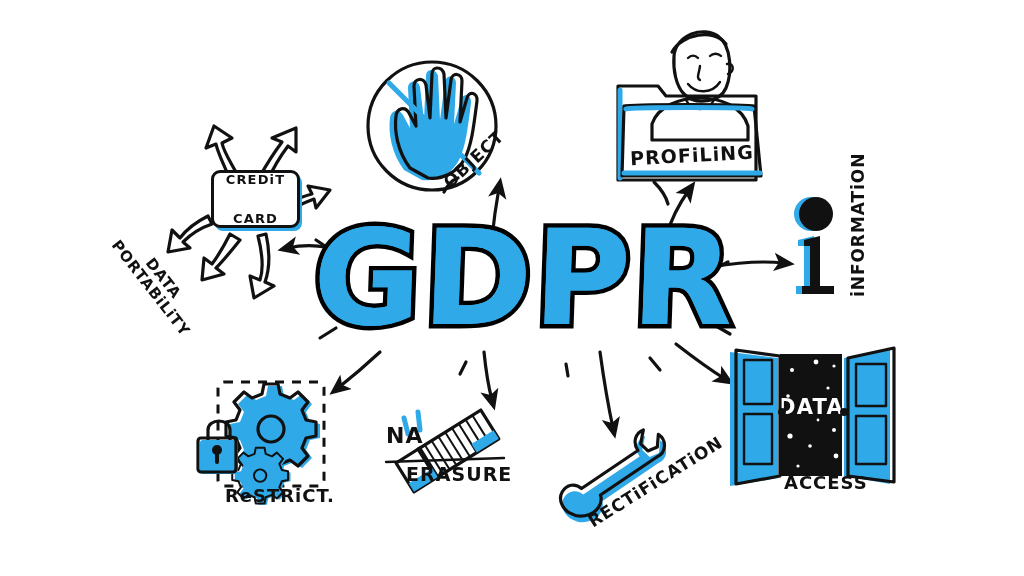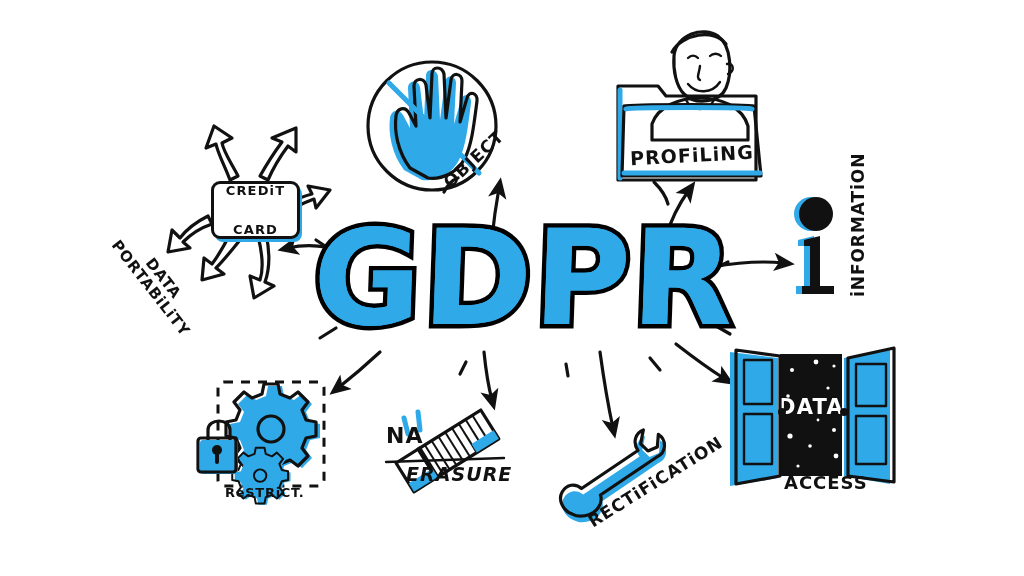--- a/index.html
+++ b/index.html
@@ -72,25 +72,25 @@
 
   
   #access-label{left:784px;top:473px;font-size:18px;text-align:center;}
 
   
   #rectification-label{
     left:585px;top:515px;transform:rotate(-32deg);transform-origin:left top;font-size:17px;
   }
 
   
-  #erasure-label{left:406px;top:464px;font-size:19px;font-style:italic;}
+  #erasure-label{left:406px;top:464px;font-size:19px;}
   #erasure-na{left:386px;top:424px;font-size:22px;font-weight:700;color:#111;}
 
   
-  #restrict-label{left:225px;top:485px;font-size:13px;text-align:right;}
+  #restrict-label{left:225px;top:485px;font-size:18px;text-align:right;}
   #restrict-label div{line-height:1.25;}
 
   svg{overflow:visible;}
   .ink{fill:none;stroke:#111;stroke-width:3.2;stroke-linecap:round;stroke-linejoin:round;}
   .ink-thin{fill:none;stroke:#111;stroke-width:2.4;stroke-linecap:round;stroke-linejoin:round;}
   .blue{fill:#2FA9E8;}
   .blue-s{fill:none;stroke:#2FA9E8;stroke-width:5;stroke-linecap:round;}
   .blk{fill:#111;}
 </style>
 </head>
@@ -147,21 +147,21 @@
 
       <path class="ink" d="M136,86 C146,82 156,78 164,76 L160,68 L182,72 L168,90 L166,81 C158,84 148,88 140,94 Z" fill="#fff"></path>
 
       <path class="ink" d="M60,98 C48,104 38,112 32,120 L24,112 L20,134 L42,130 L35,124 C42,117 52,110 64,106 Z" fill="#fff"></path>
 
       <path class="ink" d="M82,116 C76,128 70,138 64,146 L56,140 L54,162 L76,156 L68,150 C76,142 84,132 92,122 Z" fill="#fff"></path>
 
       <path class="ink" d="M110,118 C114,134 116,150 112,162 L102,158 L106,180 L126,168 L117,164 C122,150 122,134 118,116 Z" fill="#fff"></path>
     </svg>
 
-    <div class="node" id="credit-card-box" style="left:63px;top:63px;gap:24px;">
+    <div class="node" id="credit-card-box" style="left:63px;top:52px;gap:24px;">
       <div class="ln">CREDiT</div>
       <div class="ln">CARD</div>
     </div>
   </div>
 
   <div class="node hand label sm" id="data-portability-label">
     <div>DATA</div>
     <div>PORTABiLiTY</div>
   </div>
 

